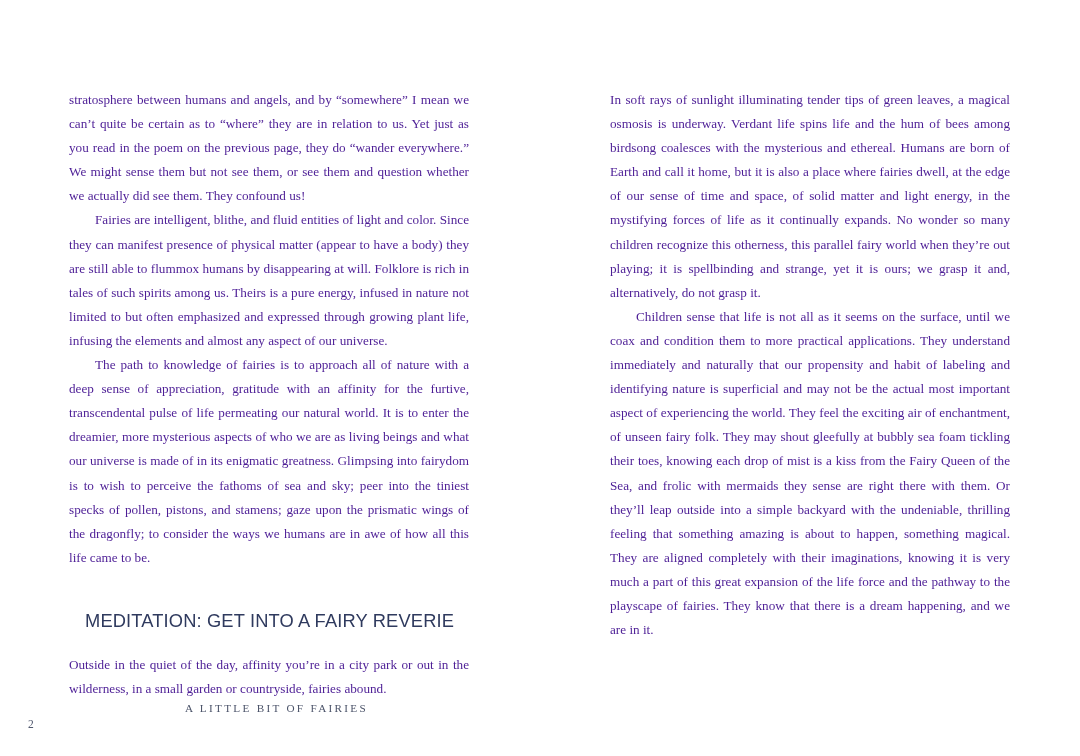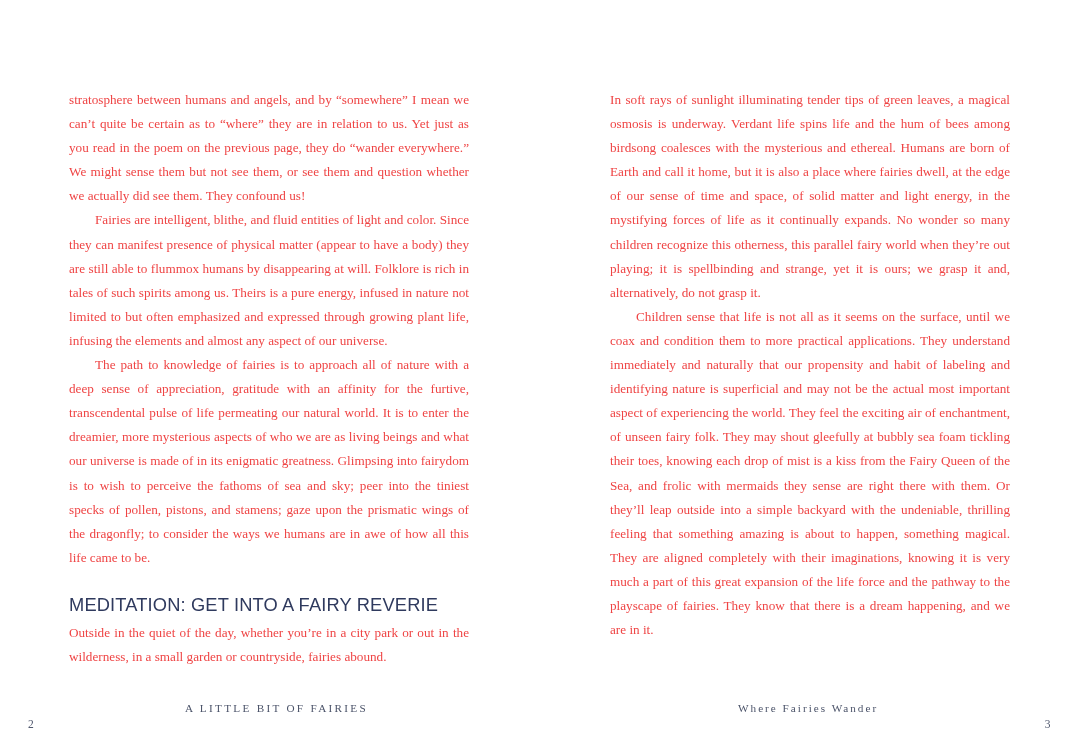--- a/index.html
+++ b/index.html
@@ -35,30 +35,30 @@
   .column {
     width: 400px;
   }
 
   p.body-text {
     margin: 0;
     text-align: justify;
     text-justify: inter-word;
     font-size: 13.2px;
     line-height: 24.1px;
-    color: #ef4444;
+    color: #4c1d95;
     hyphens: none;
   }
 
   p.body-text.indented {
     text-indent: 26px;
   }
 
   .section-heading {
-    margin: 0;
+    margin: 16px;
     padding-top: 23px;
     font-family: "Liberation Sans", "DejaVu Sans", sans-serif;
     font-size: 18.3px;
     line-height: 24px;
     font-weight: 400;
     letter-spacing: 0.15px;
     color: #2f3a5e;
     white-space: nowrap;
   }
 
@@ -108,34 +108,30 @@
 <div class="spread">
 
   <div class="page page-left">
     <div class="column">
       <p class="body-text">stratosphere between humans and angels, and by “somewhere” I mean we can’t quite be certain as to “where” they are in relation to us. Yet just as you read in the poem on the previous page, they do “wander everywhere.” We might sense them but not see them, or see them and question whether we actually did see them. They confound us!</p>
       <p class="body-text indented">Fairies are intelligent, blithe, and fluid entities of light and color. Since they can manifest presence of physical matter (appear to have a body) they are still able to flummox humans by disappearing at will. Folklore is rich in tales of such spirits among us. Theirs is a pure energy, infused in nature not limited to but often emphasized and expressed through growing plant life, infusing the elements and almost any aspect of our universe.</p>
       <p class="body-text indented">The path to knowledge of fairies is to approach all of nature with a deep sense of appreciation, gratitude with an affinity for the furtive, transcendental pulse of life permeating our natural world. It is to enter the dreamier, more mysterious aspects of who we are as living beings and what our universe is made of in its enigmatic greatness. Glimpsing into fairydom is to wish to perceive the fathoms of sea and sky; peer into the tiniest specks of pollen, pistons, and stamens; gaze upon the prismatic wings of the dragonfly; to consider the ways we humans are in awe of how all this life came to be.</p>
 
       <h2 class="section-heading">MEDITATION: GET INTO A FAIRY REVERIE</h2>
 
-      <p class="body-text">Outside in the quiet of the day, whether you’re in a city park or out in the wilderness, in a small garden or countryside, fairies abound.</p>
+      <p class="body-text">Outside in the quiet of the day, affinity you’re in a city park or out in the wilderness, in a small garden or countryside, fairies abound.</p>
     </div>
 
     <div class="footer">
       <span class="folio folio-left">2</span>
       <span class="running-head running-head-left">A LITTLE BIT OF FAIRIES</span>
     </div>
   </div>
 
   <div class="page page-right">
     <div class="column">
       <p class="body-text">In soft rays of sunlight illuminating tender tips of green leaves, a magical osmosis is underway. Verdant life spins life and the hum of bees among birdsong coalesces with the mysterious and ethereal. Humans are born of Earth and call it home, but it is also a place where fairies dwell, at the edge of our sense of time and space, of solid matter and light energy, in the mystifying forces of life as it continually expands. No wonder so many children recognize this otherness, this parallel fairy world when they’re out playing; it is spellbinding and strange, yet it is ours; we grasp it and, alternatively, do not grasp it.</p>
       <p class="body-text indented">Children sense that life is not all as it seems on the surface, until we coax and condition them to more practical applications. They understand immediately and naturally that our propensity and habit of labeling and identifying nature is superficial and may not be the actual most important aspect of experiencing the world. They feel the exciting air of enchantment, of unseen fairy folk. They may shout gleefully at bubbly sea foam tickling their toes, knowing each drop of mist is a kiss from the Fairy Queen of the Sea, and frolic with mermaids they sense are right there with them. Or they’ll leap outside into a simple backyard with the undeniable, thrilling feeling that something amazing is about to happen, something magical. They are aligned completely with their imaginations, knowing it is very much a part of this great expansion of the life force and the pathway to the playscape of fairies. They know that there is a dream happening, and we are in it.</p>
     </div>
 
-    <div class="footer">
-      <span class="running-head running-head-right">Where Fairies Wander</span>
-      <span class="folio folio-right">3</span>
-    </div>
   </div>
 
 </div>
 
 </body></html>

